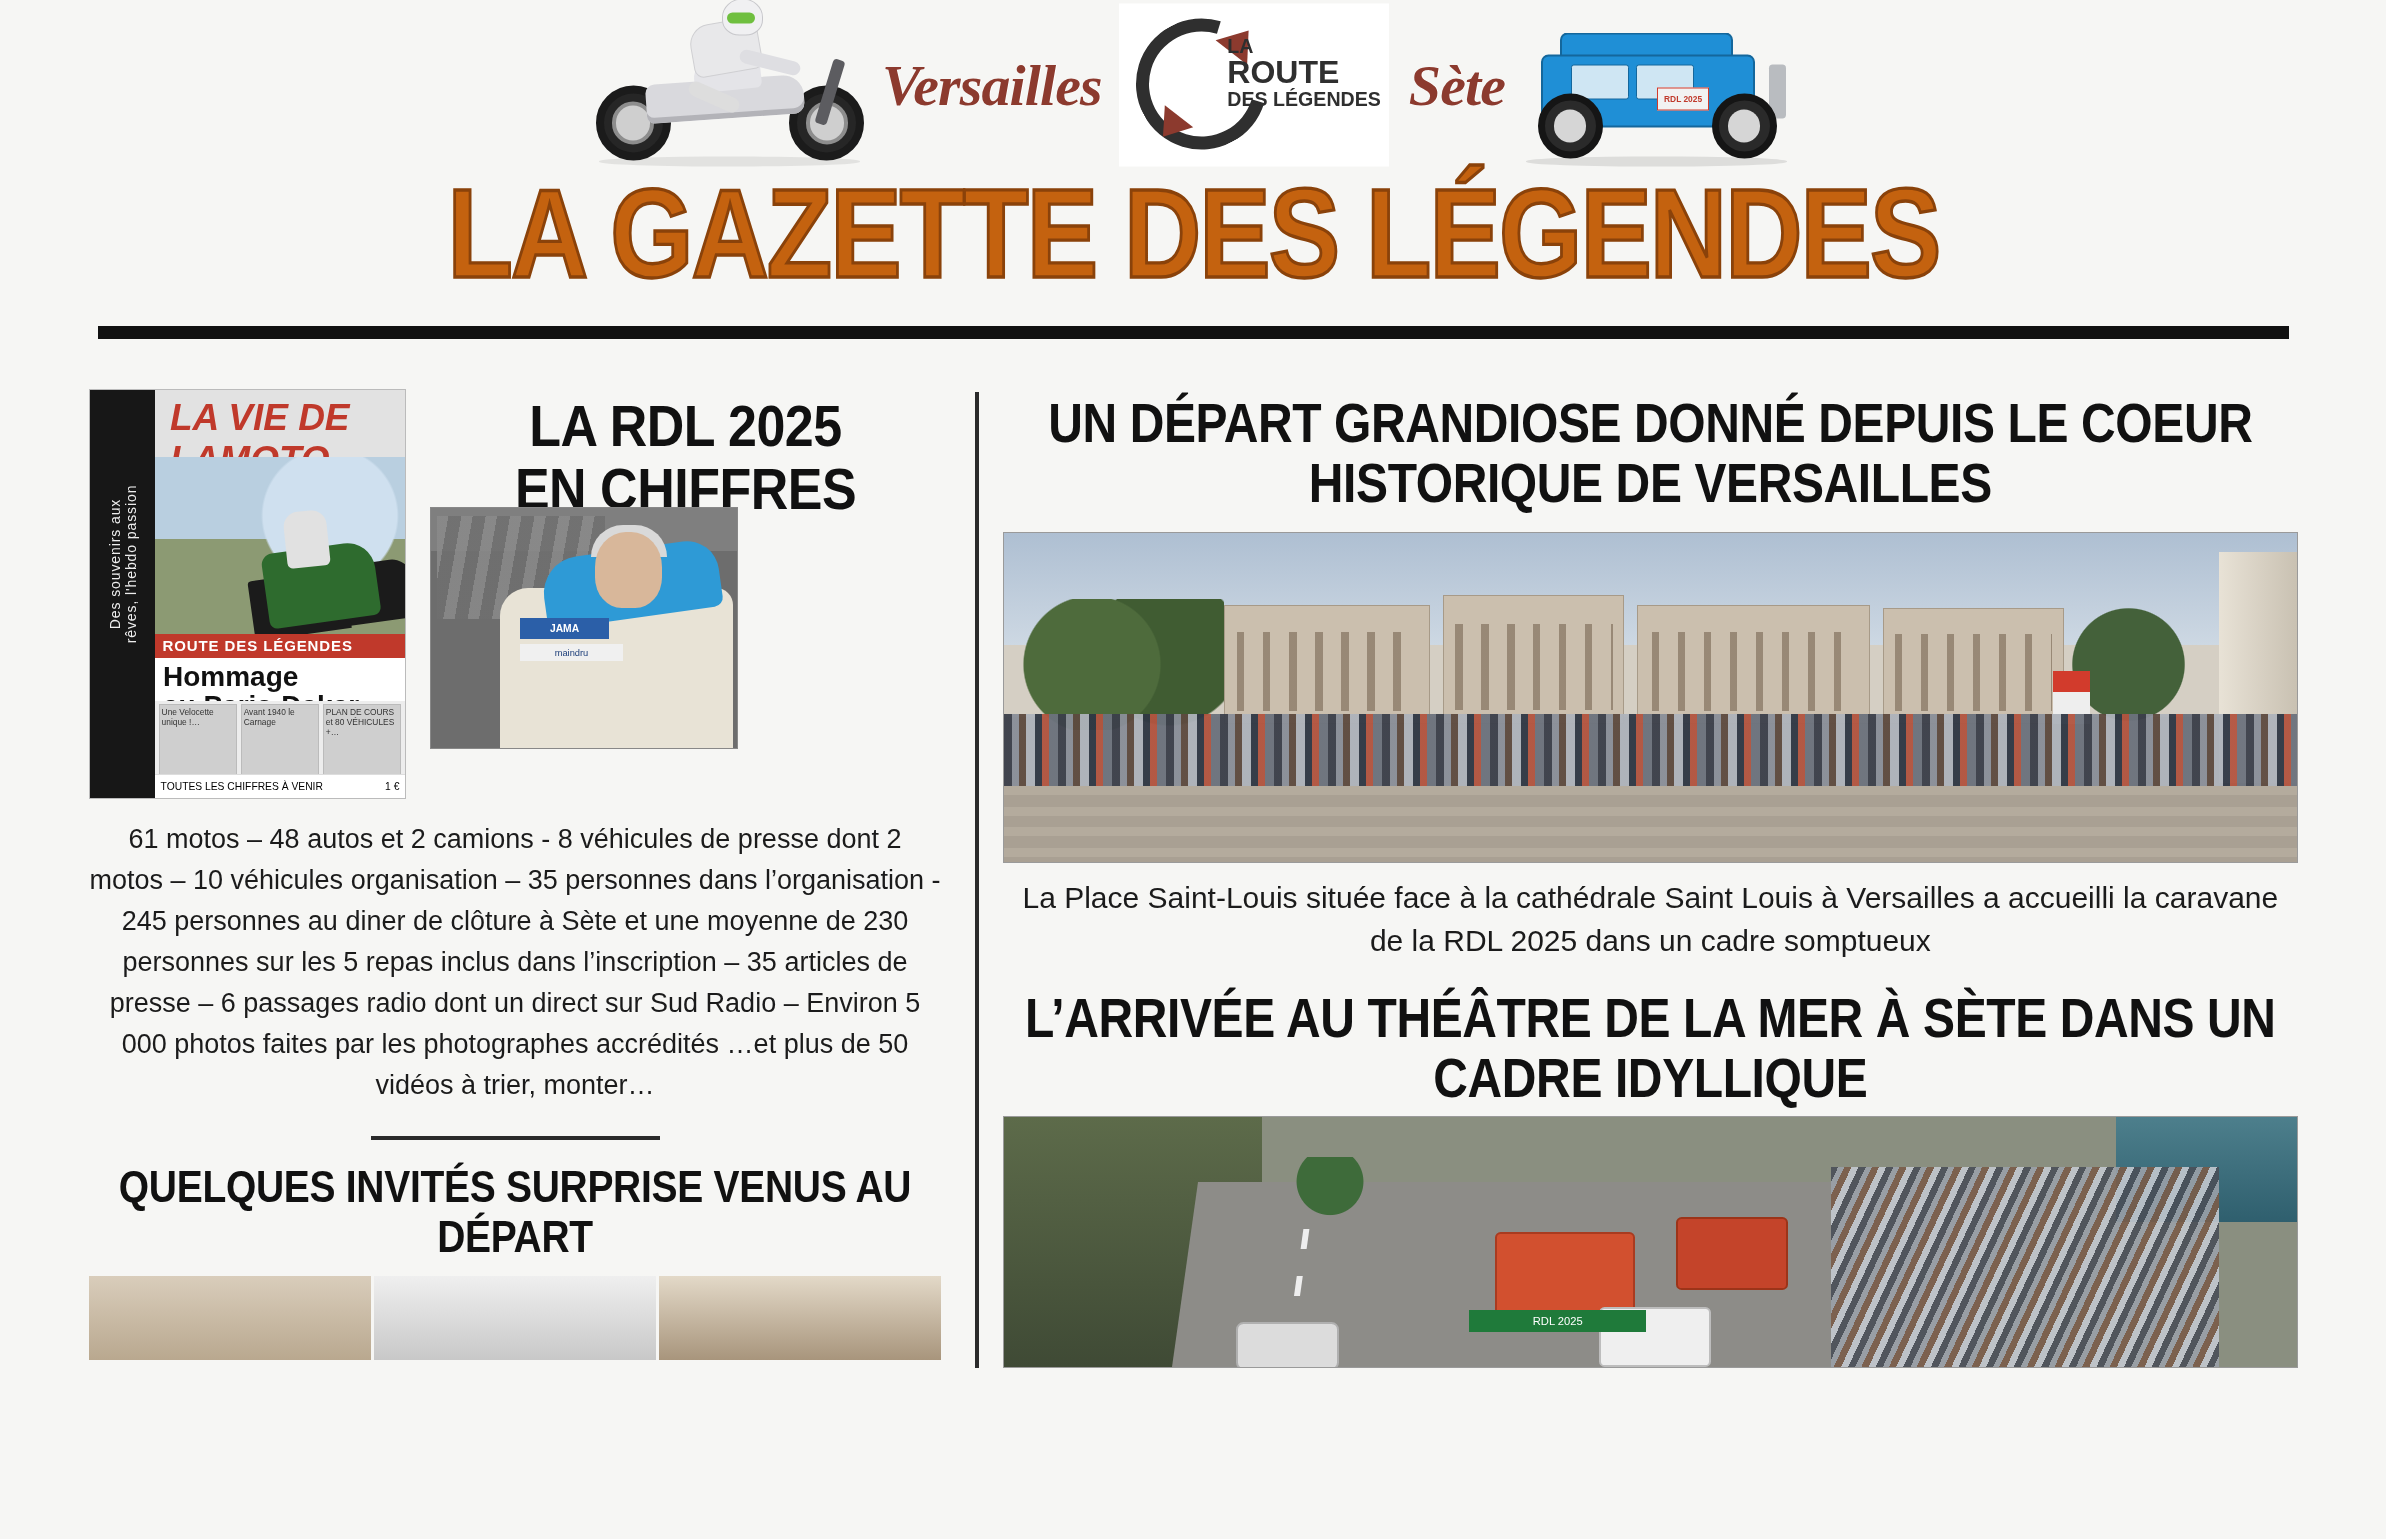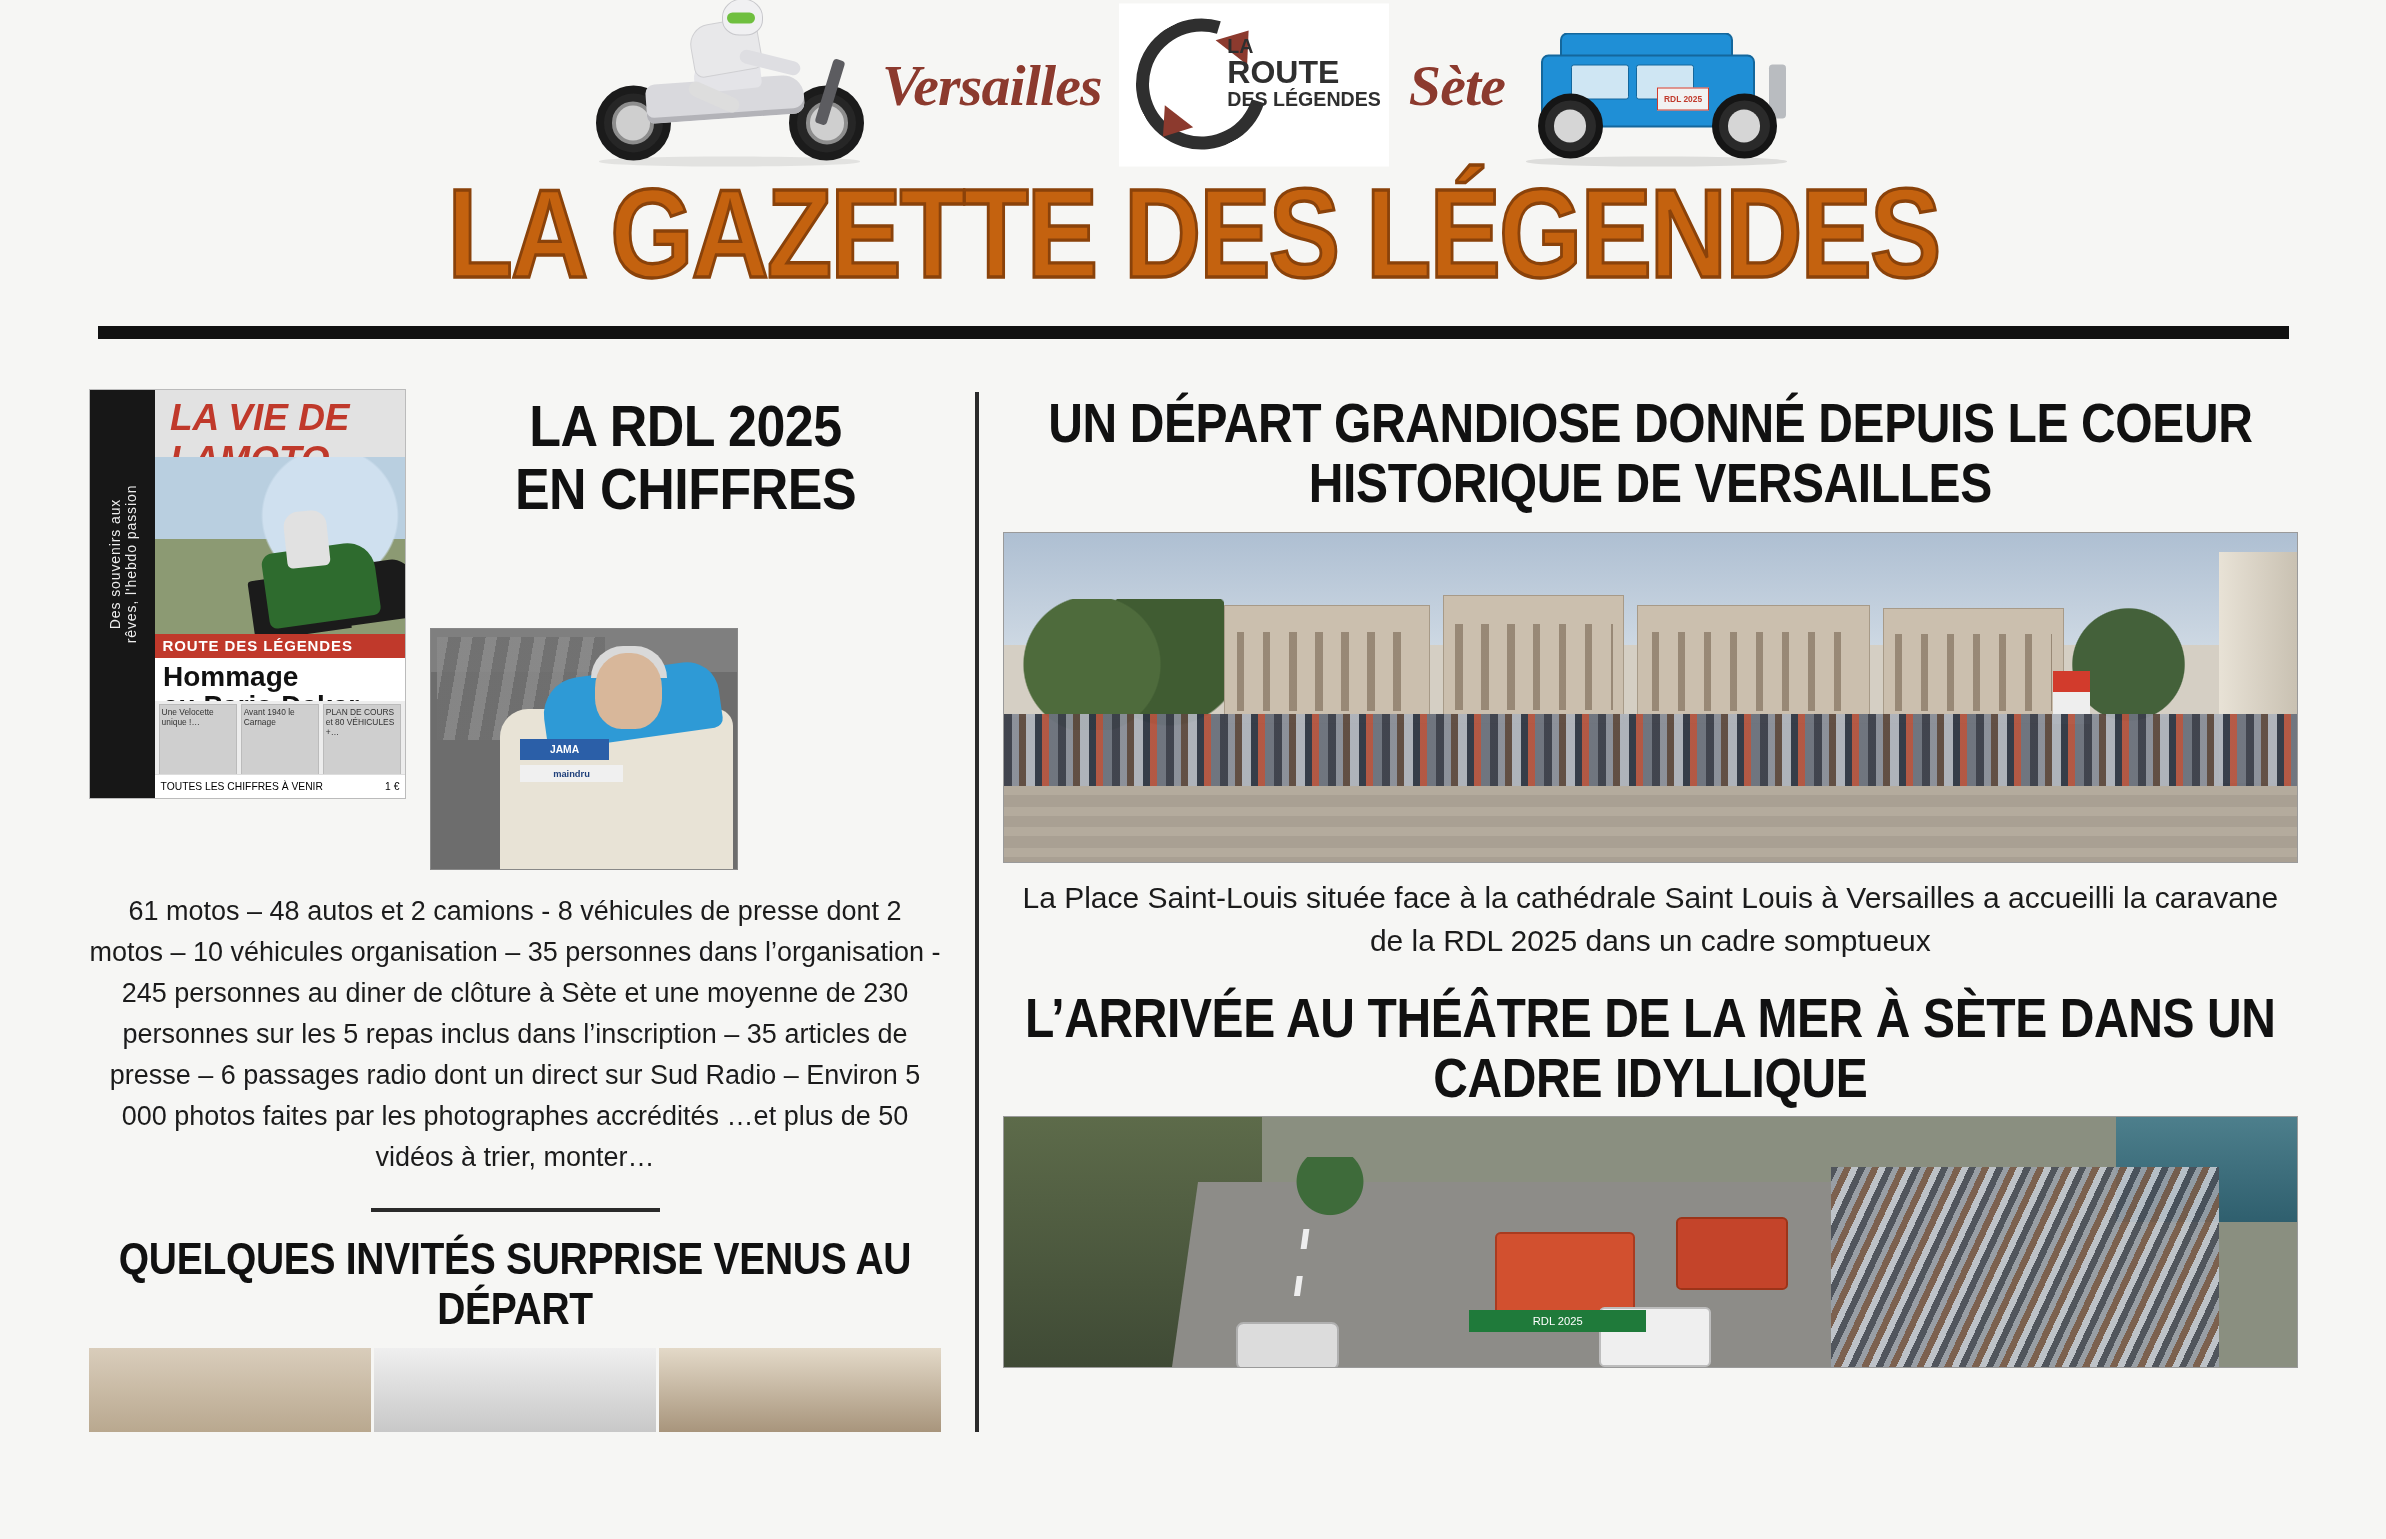--- a/index.html
+++ b/index.html
@@ -404,21 +404,20 @@
   .mag-cover .mc-foot {
     position: absolute; left: 65px; right: 0; bottom: 0; height: 24px;
     background: #fff; display: flex; align-items: center;
     justify-content: space-between; font-size: 10.3px; padding: 0 5.6px;
     border-top: 0.9px solid #ddd;
   }
 
   .photo-guy {
     width: 308px;
     height: 242px;
-    margin-top: 121px;
     background: linear-gradient(180deg,#7f7f7f 0 18%,#6d6d6d 18% 100%);
     position: relative;
     overflow: hidden;
     border: 0.9px solid #888;
     padding-left: 47px;
   }
   .photo-guy .bg-bike {
     position: absolute; left: 5.6px; top: 7.5px; width: 168px; height: 103px;
     background: repeating-linear-gradient(100deg,#8a8a8a 0 11.2px,#6f6f6f 11.2px 24px);
     opacity: .85;
@@ -442,21 +441,21 @@
   }
   .photo-guy .patch {
     position: absolute; left: 89px; top: 110px; width: 89px; height: 20.5px;
     background: #2b5fa8; color: #fff; font-size: 10.3px;
     display: flex; align-items: center; justify-content: center;
     font-weight: bold;
   }
   .photo-guy .patch2 {
     position: absolute; left: 89px; top: 136px; width: 103px; height: 17px;
     background: #f0f0f0; color: #1e3f7a; font-size: 9.3px;
-    display: flex; align-items: center; justify-content: center; font-weight: bold;
+    display: flex; align-items: center; justify-content: center;
   }
 
   .body-text {
     font-family: "Liberation Sans", sans-serif;
     font-size: 27px;
     line-height: 1.52;
     color: #1b1b1b;
     text-align: center;
     margin-top: 20.5px;
   }

